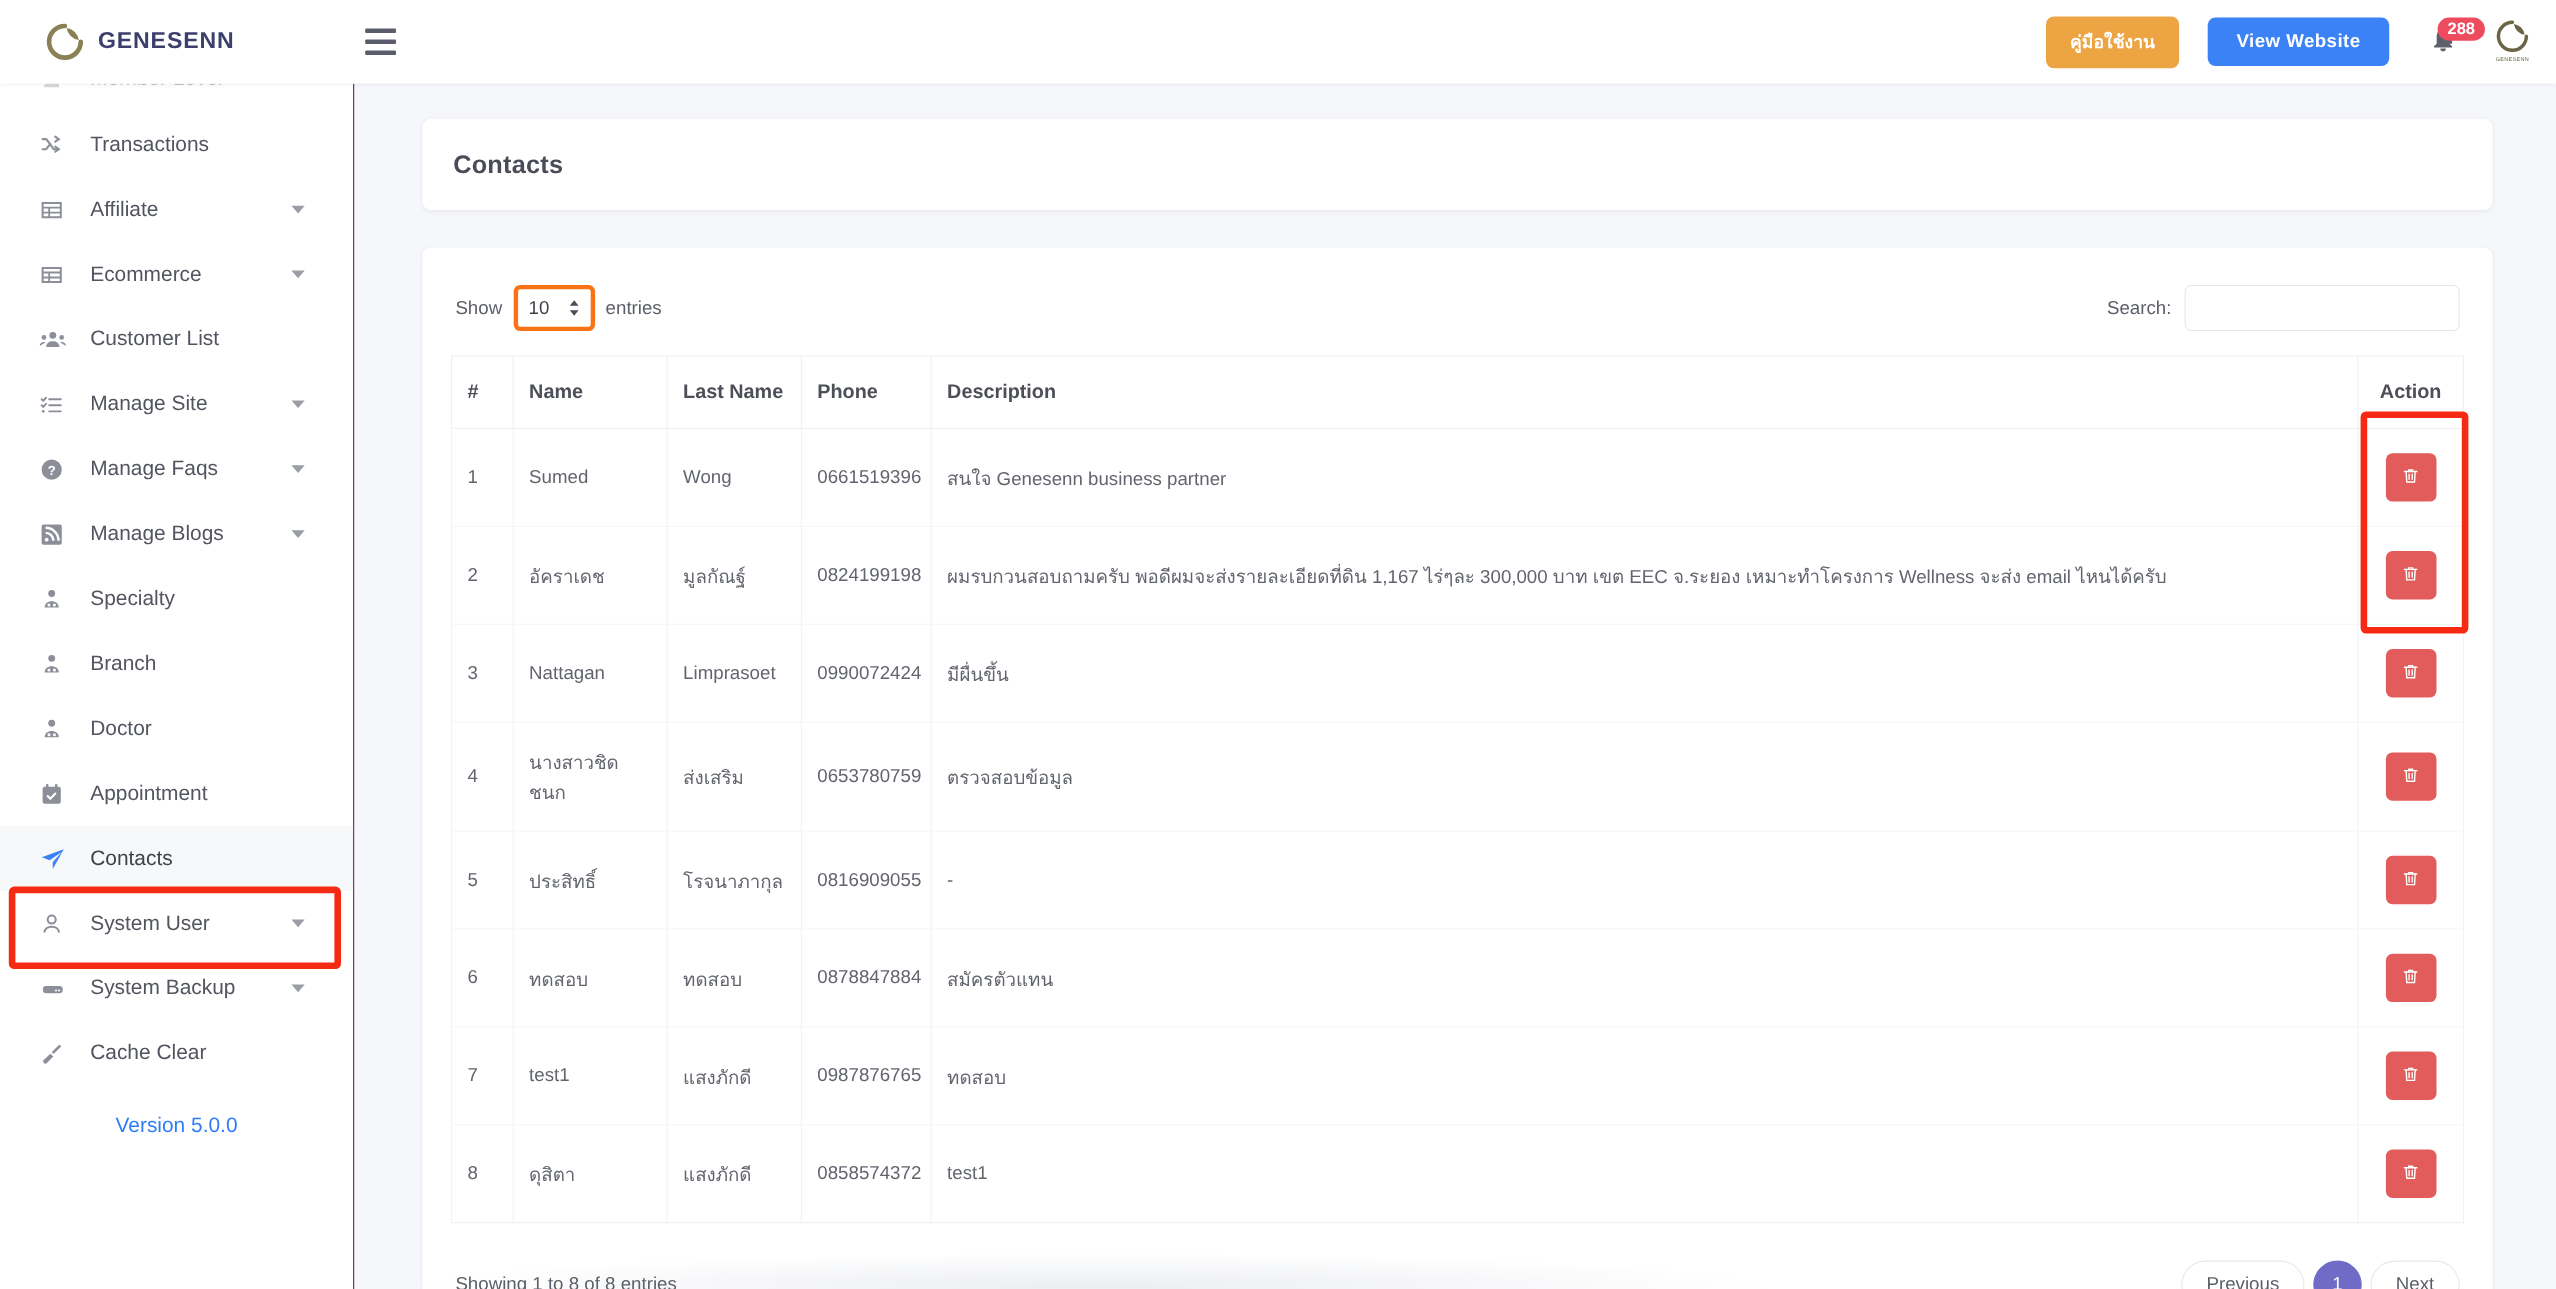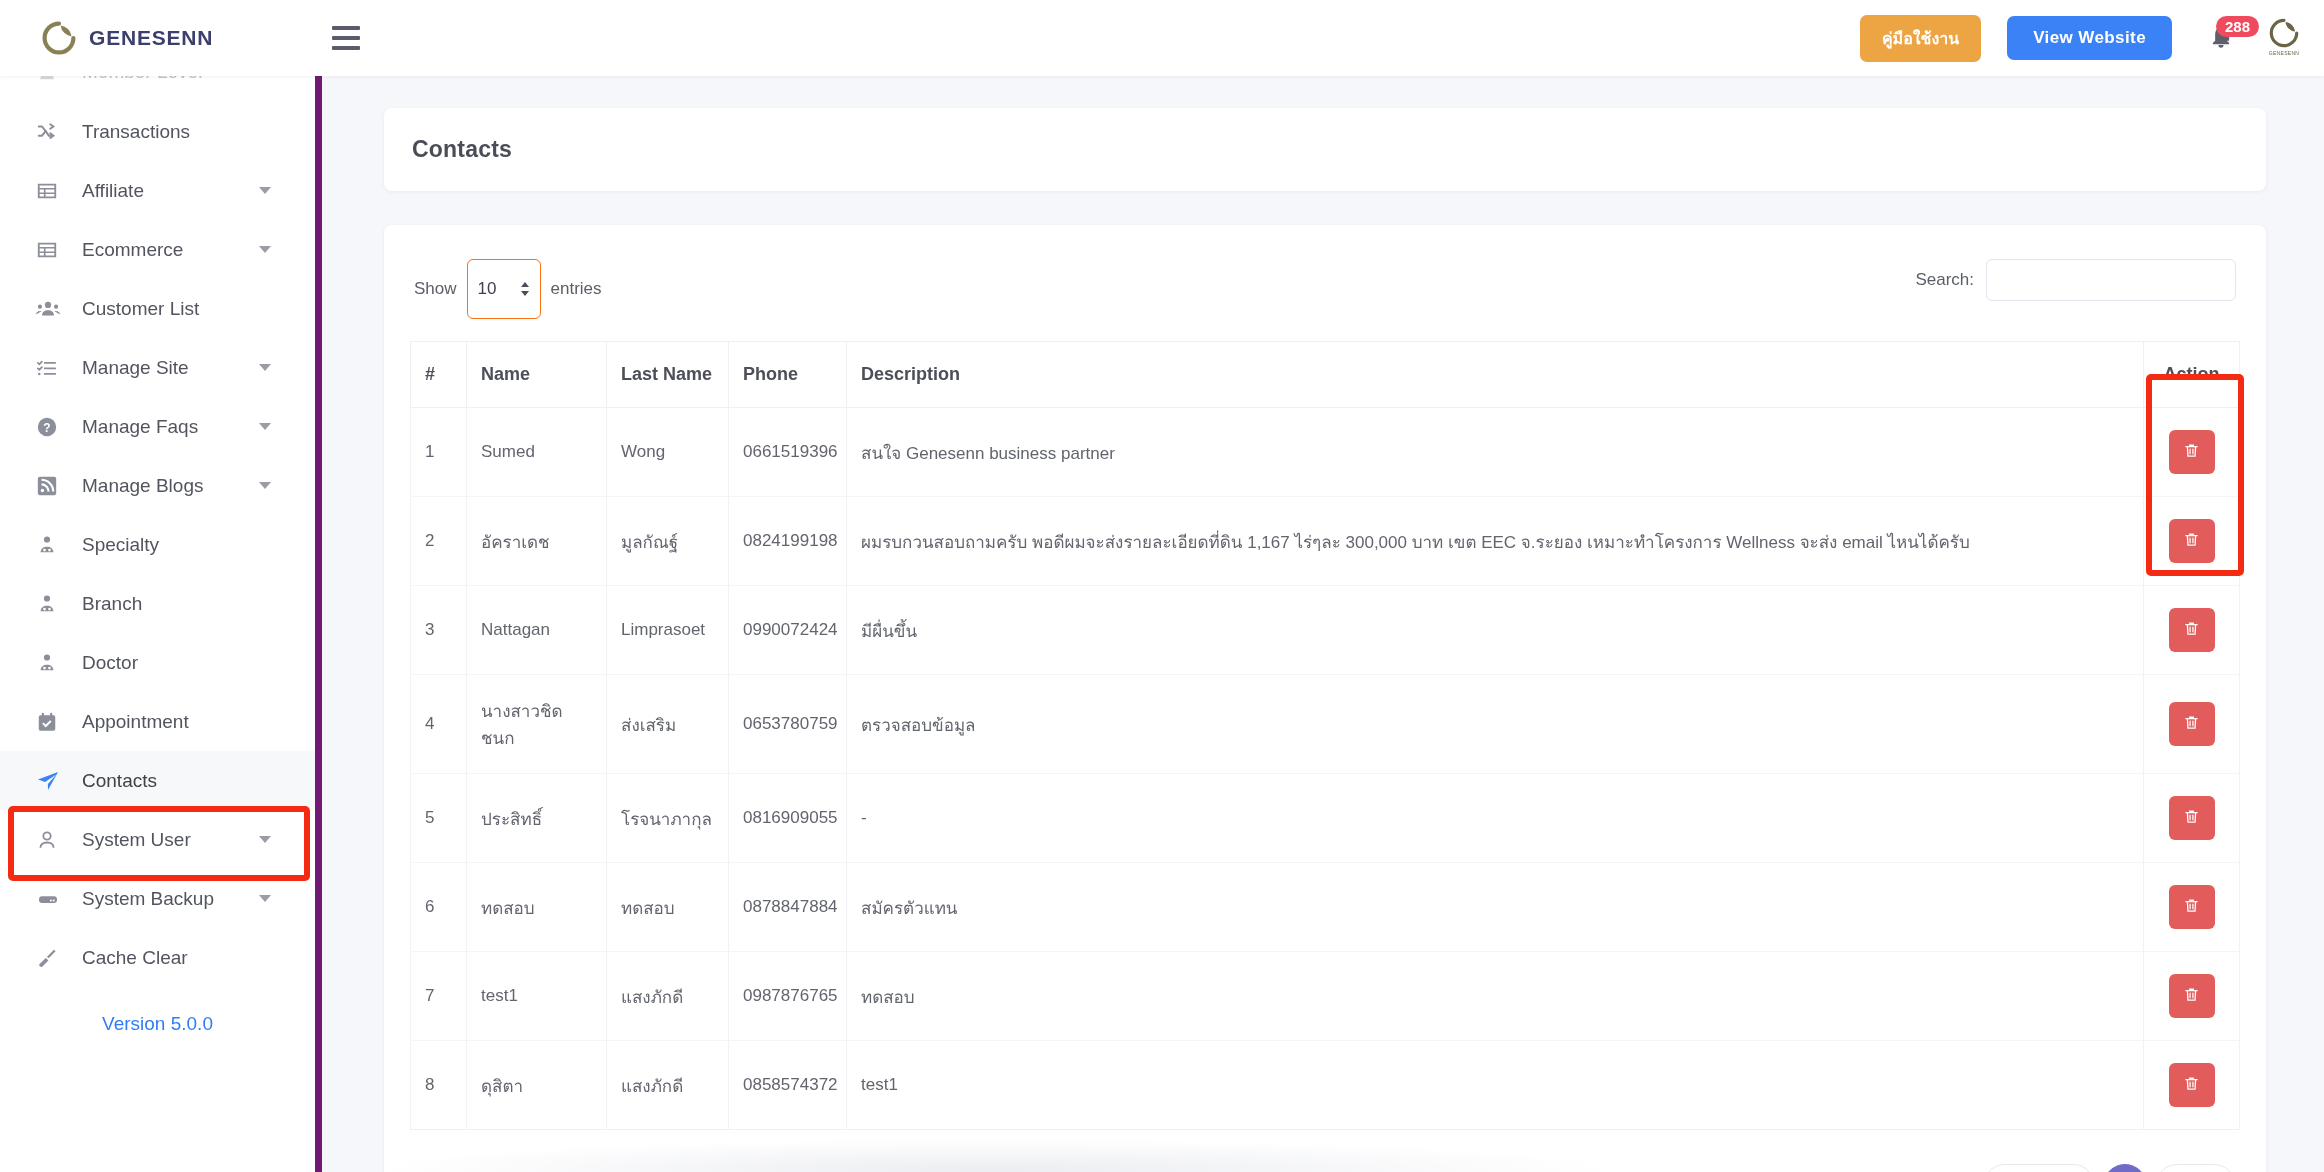--- a/index.html
+++ b/index.html
@@ -47,21 +47,21 @@
     position: absolute; top: -2px; left: 12px;
     background: #ee4b5e; color: #ffffff; font-size: 15px; font-weight: bold;
     border-radius: 12px; padding: 2px 9px; line-height: 17px;
   }
   .avatar { width: 40px; height: 40px; position: relative; cursor: pointer; text-align: center; }
   .avatar-cap { font-size: 5px; color: #6a6545; letter-spacing: .3px; display:block; margin-top: -2px;}
 
   
   .sidebar {
     position: absolute; top: 76px; left: 0; width: 322px; height: 1096px;
-    background: #ffffff; border-right: 7px solid #701a75;
+    background: #ffffff; border-right: 1px solid #701a75;
     overflow: hidden; z-index: 30;
   }
   .nav-clip-top {
     height: 26px; overflow: hidden; position: relative; opacity: .35;
   }
   .nav-clip-top .nav-item { margin-top: -34px; }
   .nav-item {
     display: flex; align-items: center; height: 59px; padding-left: 36px;
     cursor: pointer; position: relative;
   }
@@ -101,22 +101,22 @@
     background: #ffffff; border-radius: 8px; box-shadow: 0 1px 4px rgba(30,40,70,.06);
   }
   .card-title-bar { margin: 32px 58px 0 62px; padding: 28px 28px; }
   .page-title { font-size: 23px; font-weight: bold; color: #4a4d57; letter-spacing: .2px; }
 
   .card-table { margin: 34px 58px 0 62px; padding: 26px 26px 28px 26px; }
 
   .table-controls { display: flex; align-items: flex-start; padding: 8px 4px 0 4px; }
   .show-entries { display: flex; align-items: center; gap: 10px; font-size: 17px; color: #5b5e68; }
   .select-box {
-    position: relative; border: 1px solid #f97316; border-radius: 6px;
-    height: 60px; width: 74px; display: flex; align-items: center; padding: 0 10px;
+    position: relative; border: 4px solid #f97316; border-radius: 6px;
+    height: 42px; width: 74px; display: flex; align-items: center; padding: 0 10px;
     font-size: 17px; color: #3f424b; cursor: pointer; background: #fff;
   }
   .select-box .spin {
     margin-left: auto; display: flex; flex-direction: column; gap: 2px; color: #4a4d57;
     font-size: 9px; line-height: 8px;
   }
   .search-wrap { margin-left: auto; display: flex; align-items: center; gap: 12px; }
   .search-label { font-size: 17px; color: #5b5e68; }
   .search-input {
     width: 250px; height: 42px; border: 1px solid #e3e6ec; border-radius: 6px;

